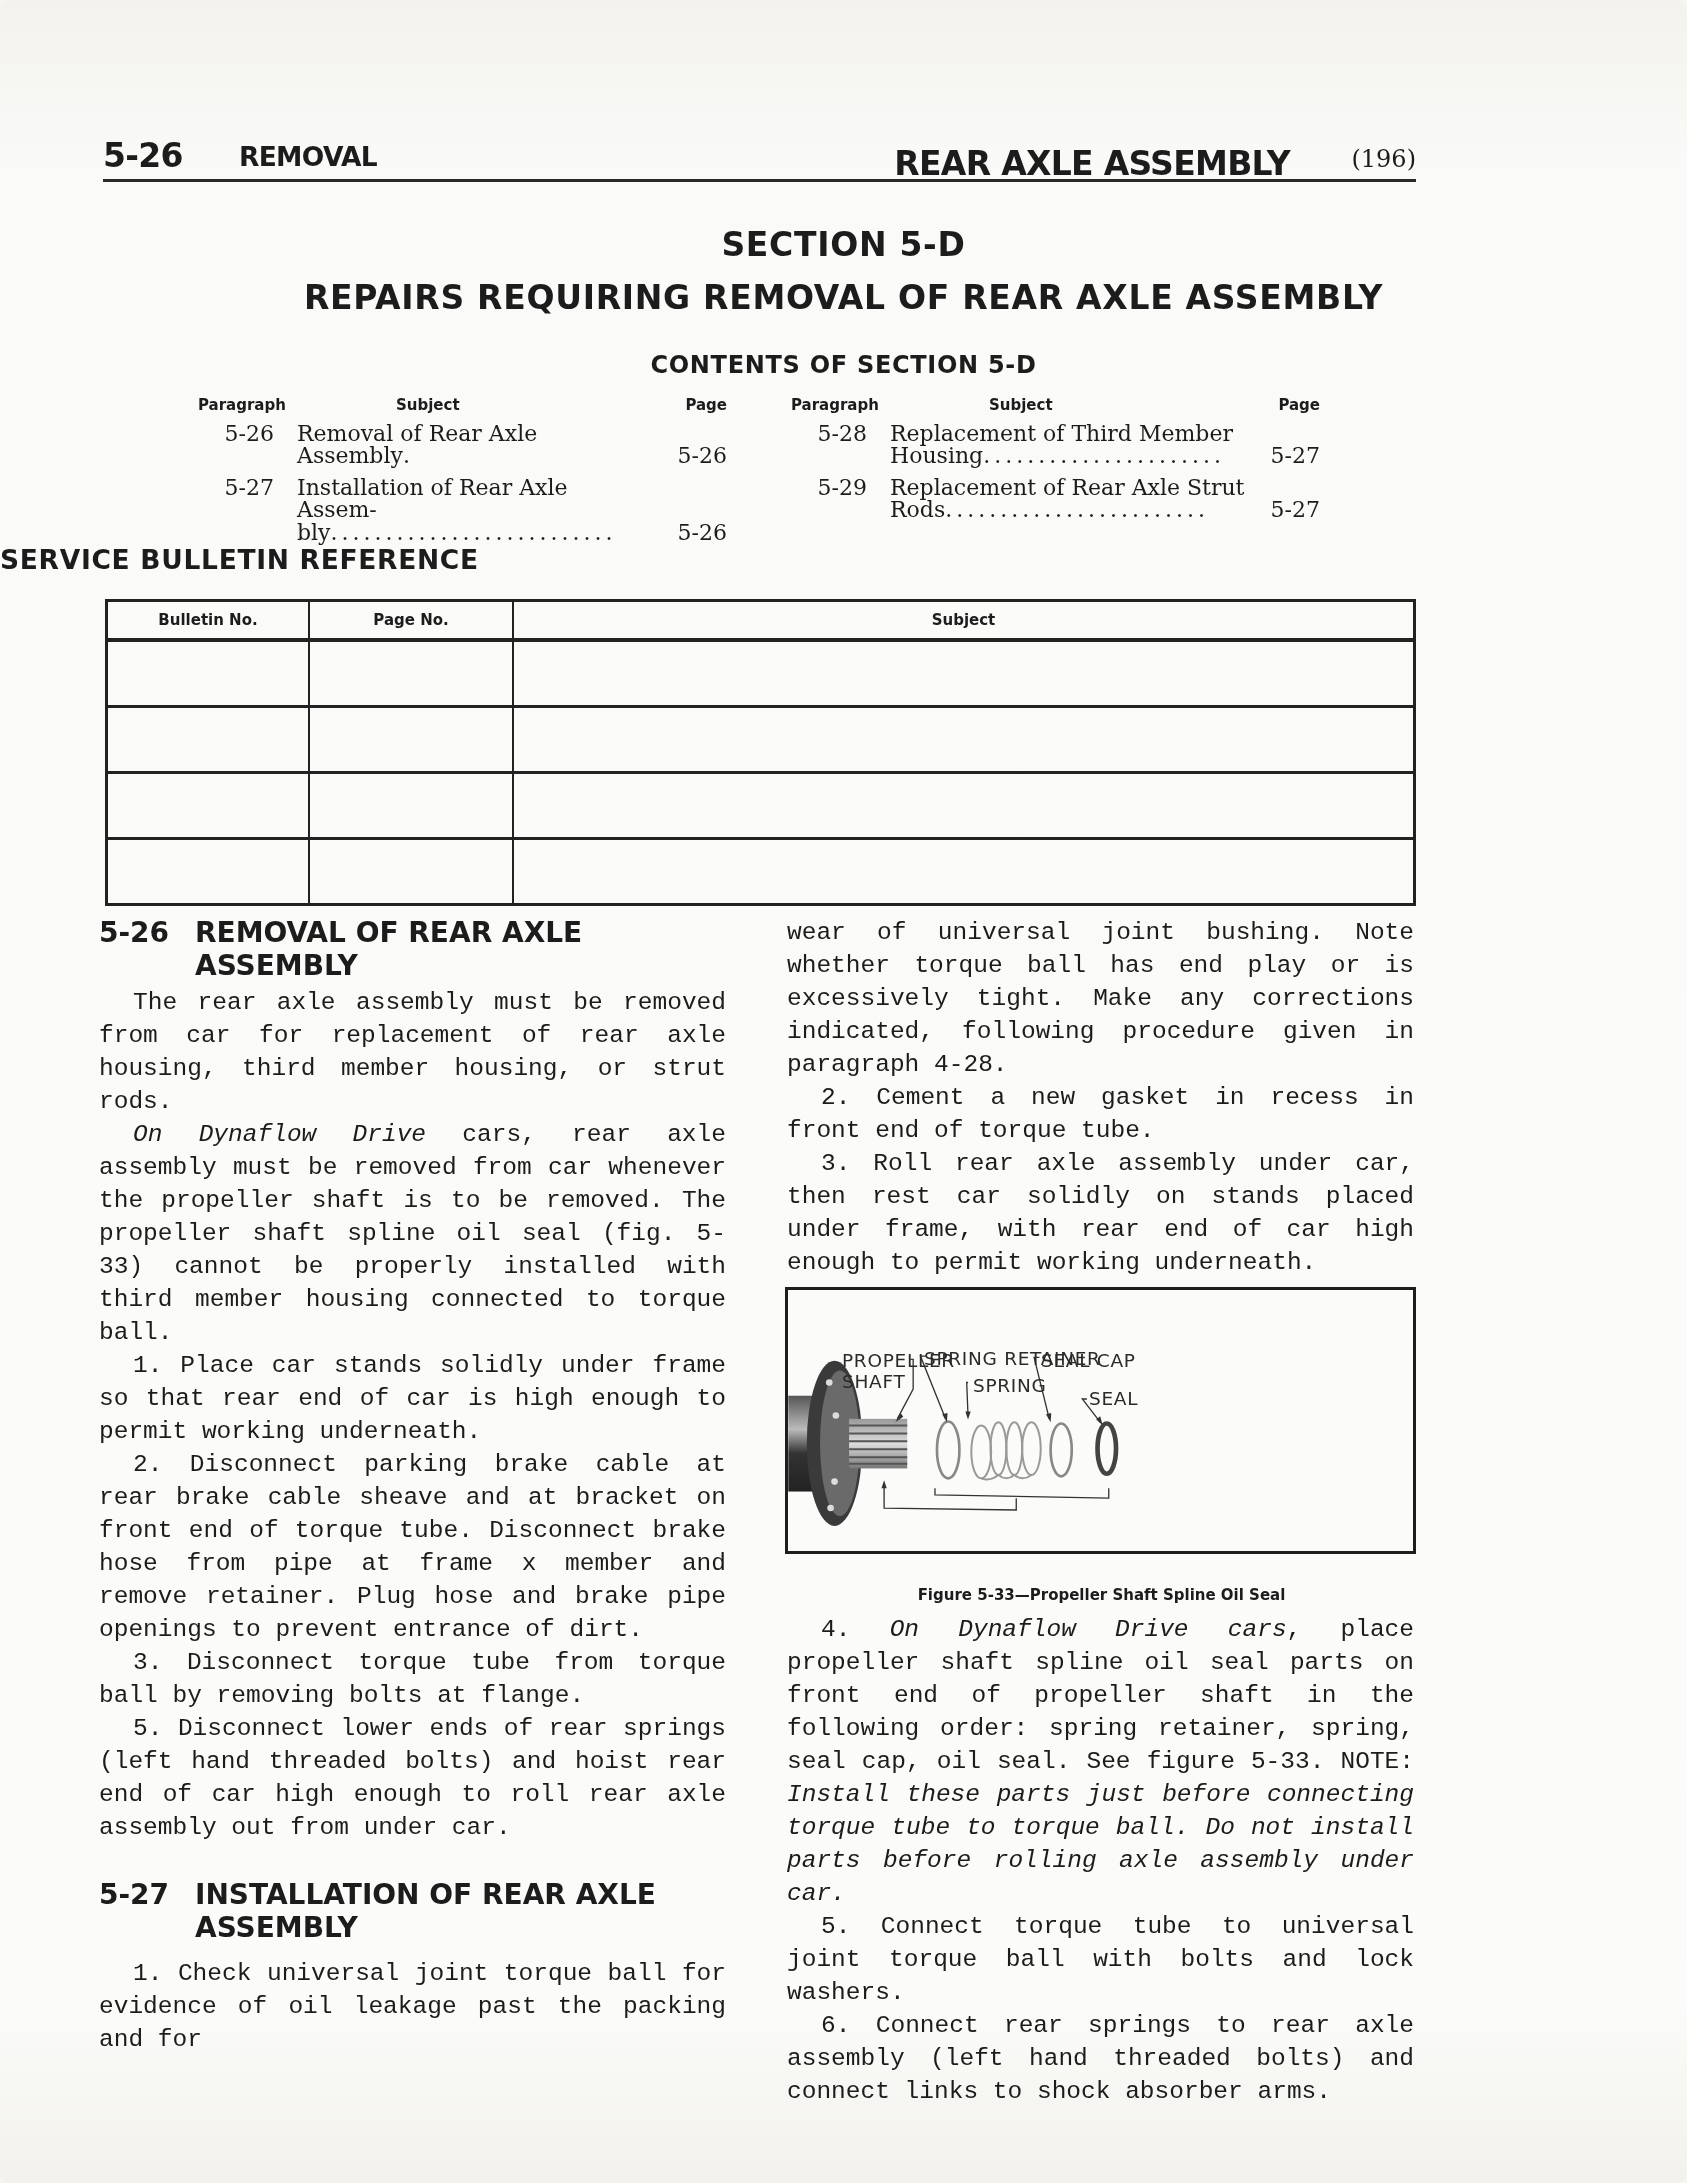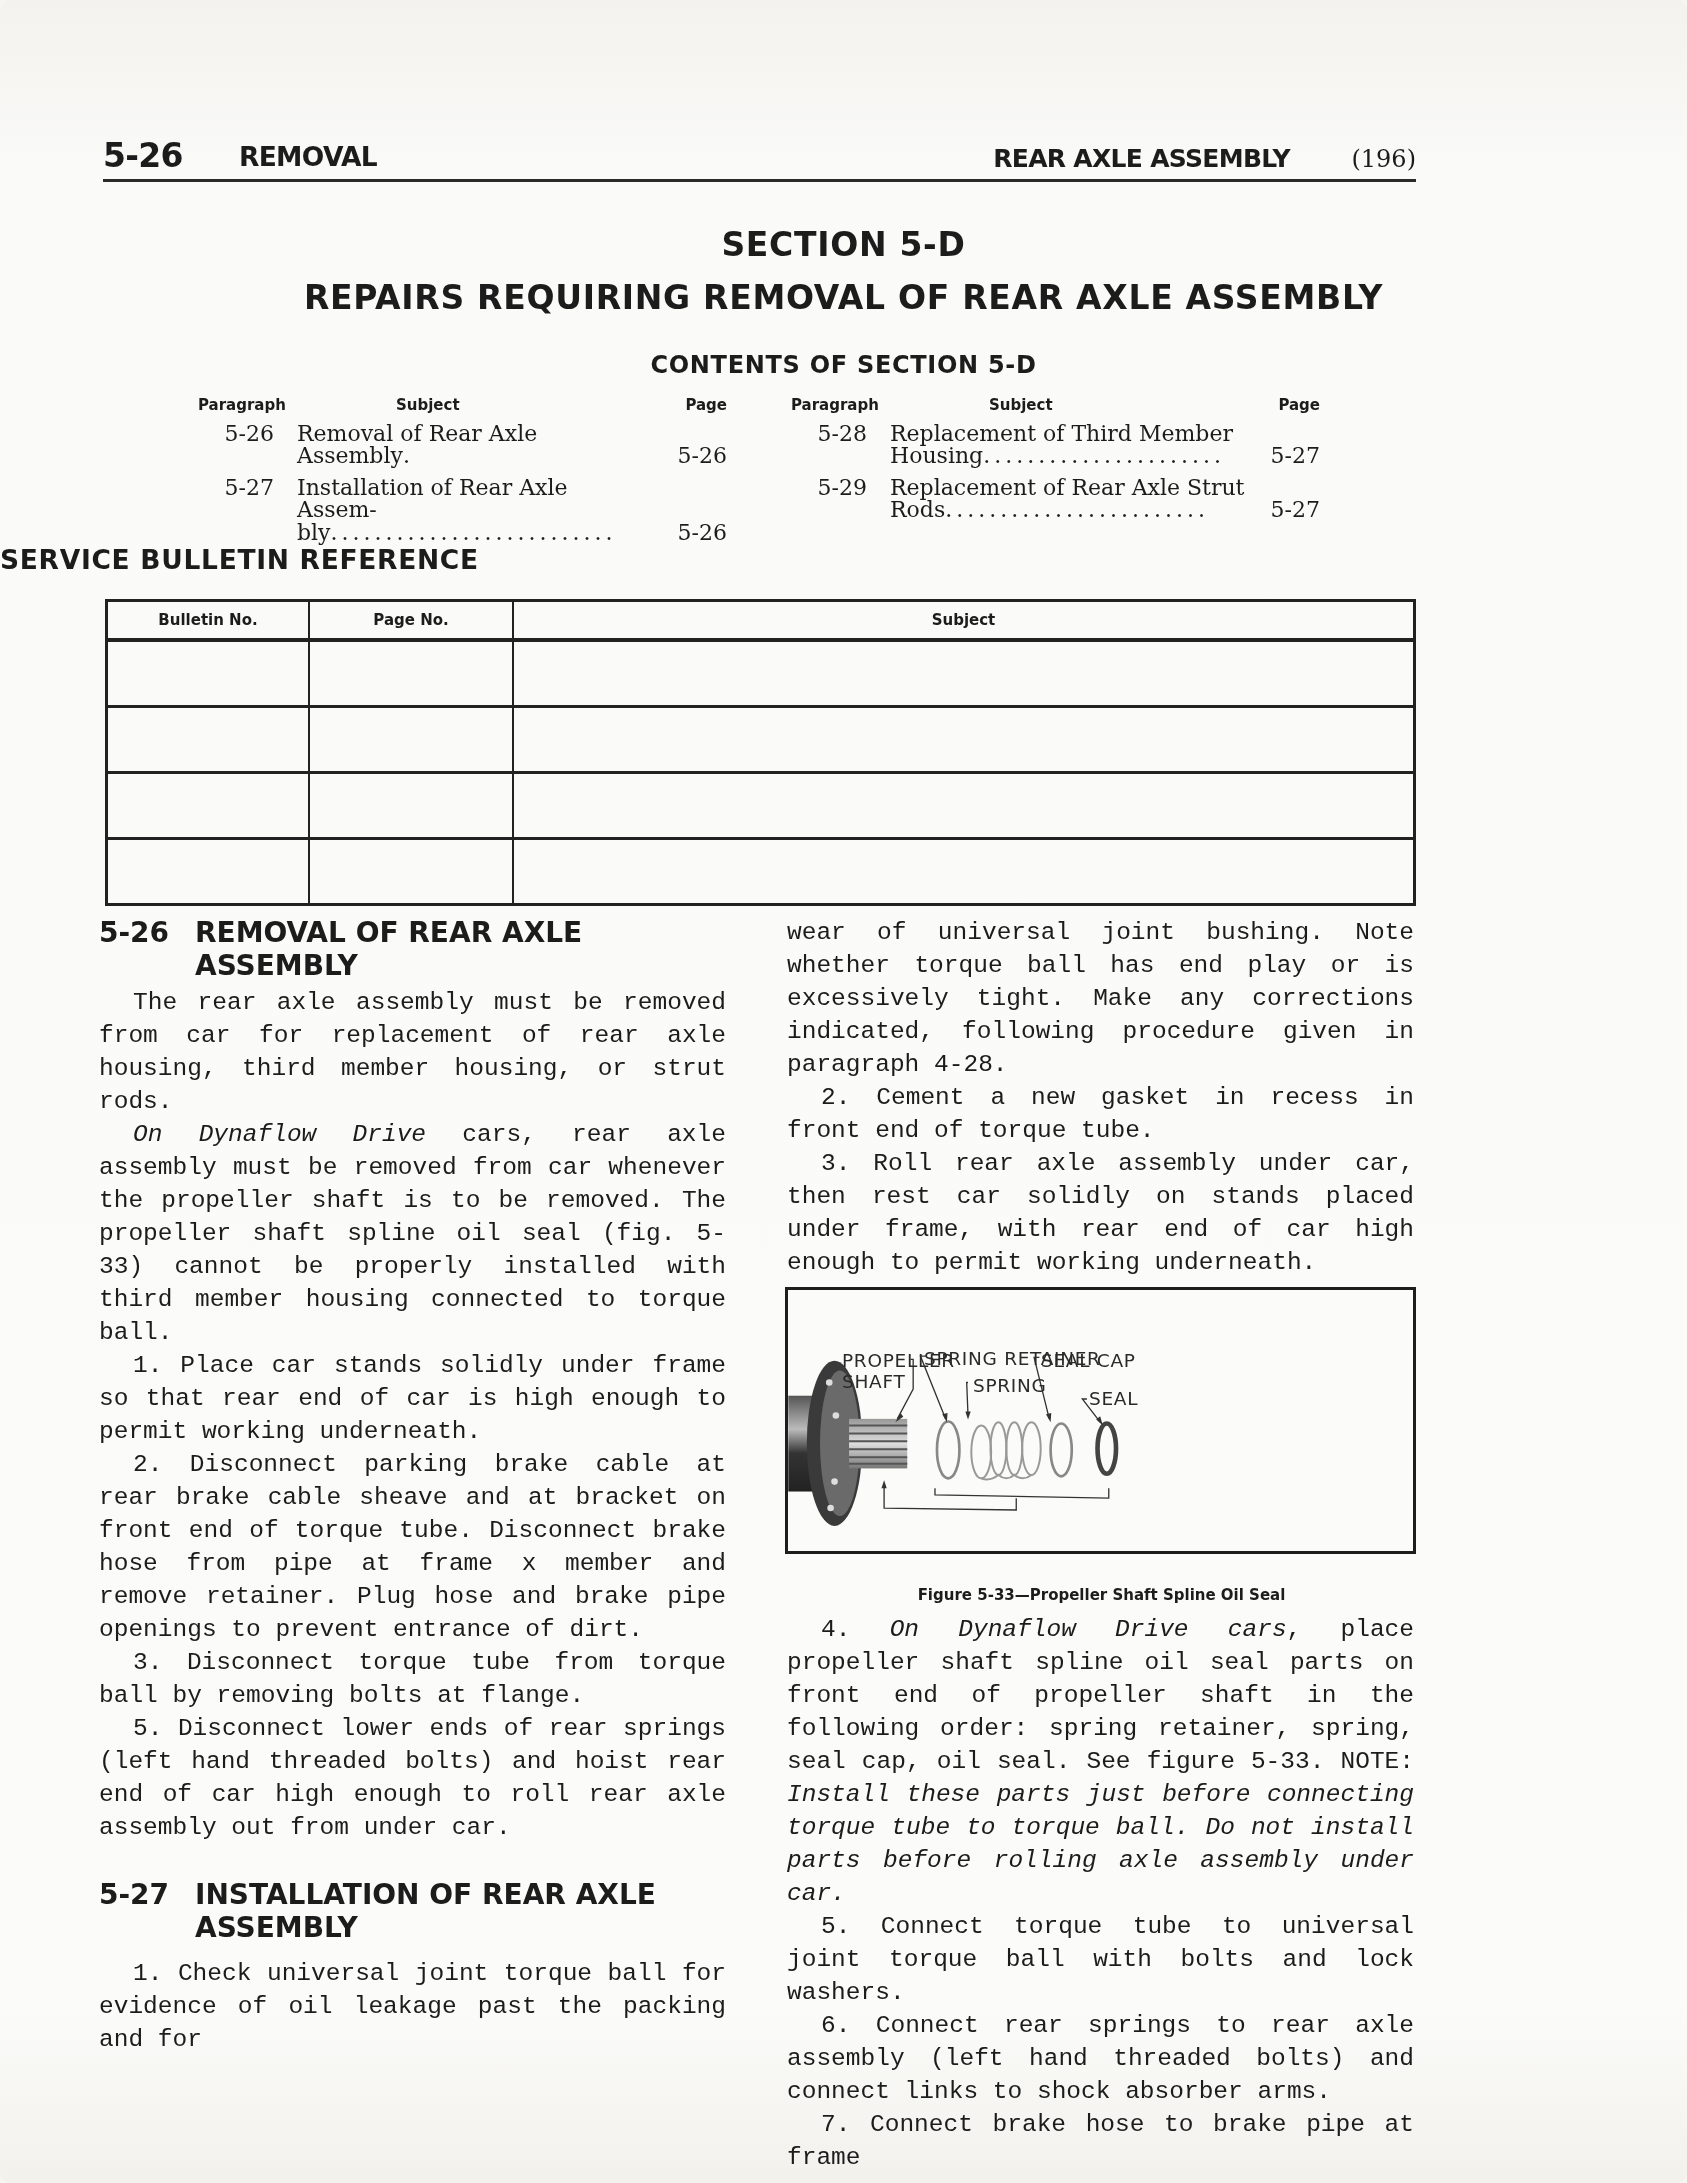--- a/index.html
+++ b/index.html
@@ -15,21 +15,21 @@
     background: linear-gradient(180deg,#f3f2ee 0%,#fafaf8 8%,#fbfbf9 92%,#f2f1ec 100%);
     border-radius: 11px;
   }
   .sans { font-family: "DejaVu Sans", "Liberation Sans", sans-serif; font-weight: bold; }
   .serif { font-family: "DejaVu Serif", "Liberation Serif", serif; }
 
   
   .run-head { position: absolute; left: 103px; top: 136px; width: 1313px; height: 46px; }
   .run-head .pnum { position: absolute; left: 0; top: 0; font-size: 33px; letter-spacing: -0.7px; }
   .run-head .ptitle { position: absolute; left: 136px; top: 5.3px; font-size: 26.5px; letter-spacing: -0.7px; }
-  .run-head .chap { position: absolute; right: 126px; top: 8px; font-size: 25px; letter-spacing: -0.7px; }
+  .run-head .chap { position: absolute; right: 126px; top: 8px; font-size: 33px; letter-spacing: -0.7px; }
   .run-head .folio { position: absolute; right: 0; top: 9.3px; font-size: 24px; font-family: "DejaVu Serif", serif; font-weight: normal; }
   .run-rule { position: absolute; left: 103px; top: 179px; width: 1313px; height: 3.3px; background: #2a2a2a; }
 
   
   .sec-title { position: absolute; left: 0; width: 1687px; text-align: center; }
   .t1 { top: 225px; font-size: 33px; letter-spacing: 0.7px; }
   .t2 { top: 278px; font-size: 33px; letter-spacing: 0.7px; }
   .t3 { top: 351px; font-size: 24px; letter-spacing: 0.7px; }
 
   
@@ -261,16 +261,15 @@
     <span class="fig-lbl" style="left:253px; top:60px;">SEAL CAP</span>
     <span class="fig-lbl" style="left:301px; top:98px;">SEAL</span>
   </div>
   <div class="caption">Figure 5-33—Propeller Shaft Spline Oil Seal</div>
 
   <div class="col right2">
     <p><span>4. </span><em>On Dynaflow Drive cars</em><span>, place propeller shaft spline oil seal parts on front end of propeller shaft in the following order: spring retainer, spring, seal cap, oil seal. See figure 5-33.</span>
     <span>NOTE: </span><em>Install these parts just before connecting torque tube to torque ball. Do not install parts before rolling axle assembly under car.</em></p>
     <p>5. Connect torque tube to universal joint torque ball with bolts and lock washers.</p>
     <p>6. Connect rear springs to rear axle assembly (left hand threaded bolts) and connect links to shock absorber arms.</p>
-    <p>7. Connect brake hose to brake pipe at frame</p>
   </div>
 </div>
 
 
 </body></html>

